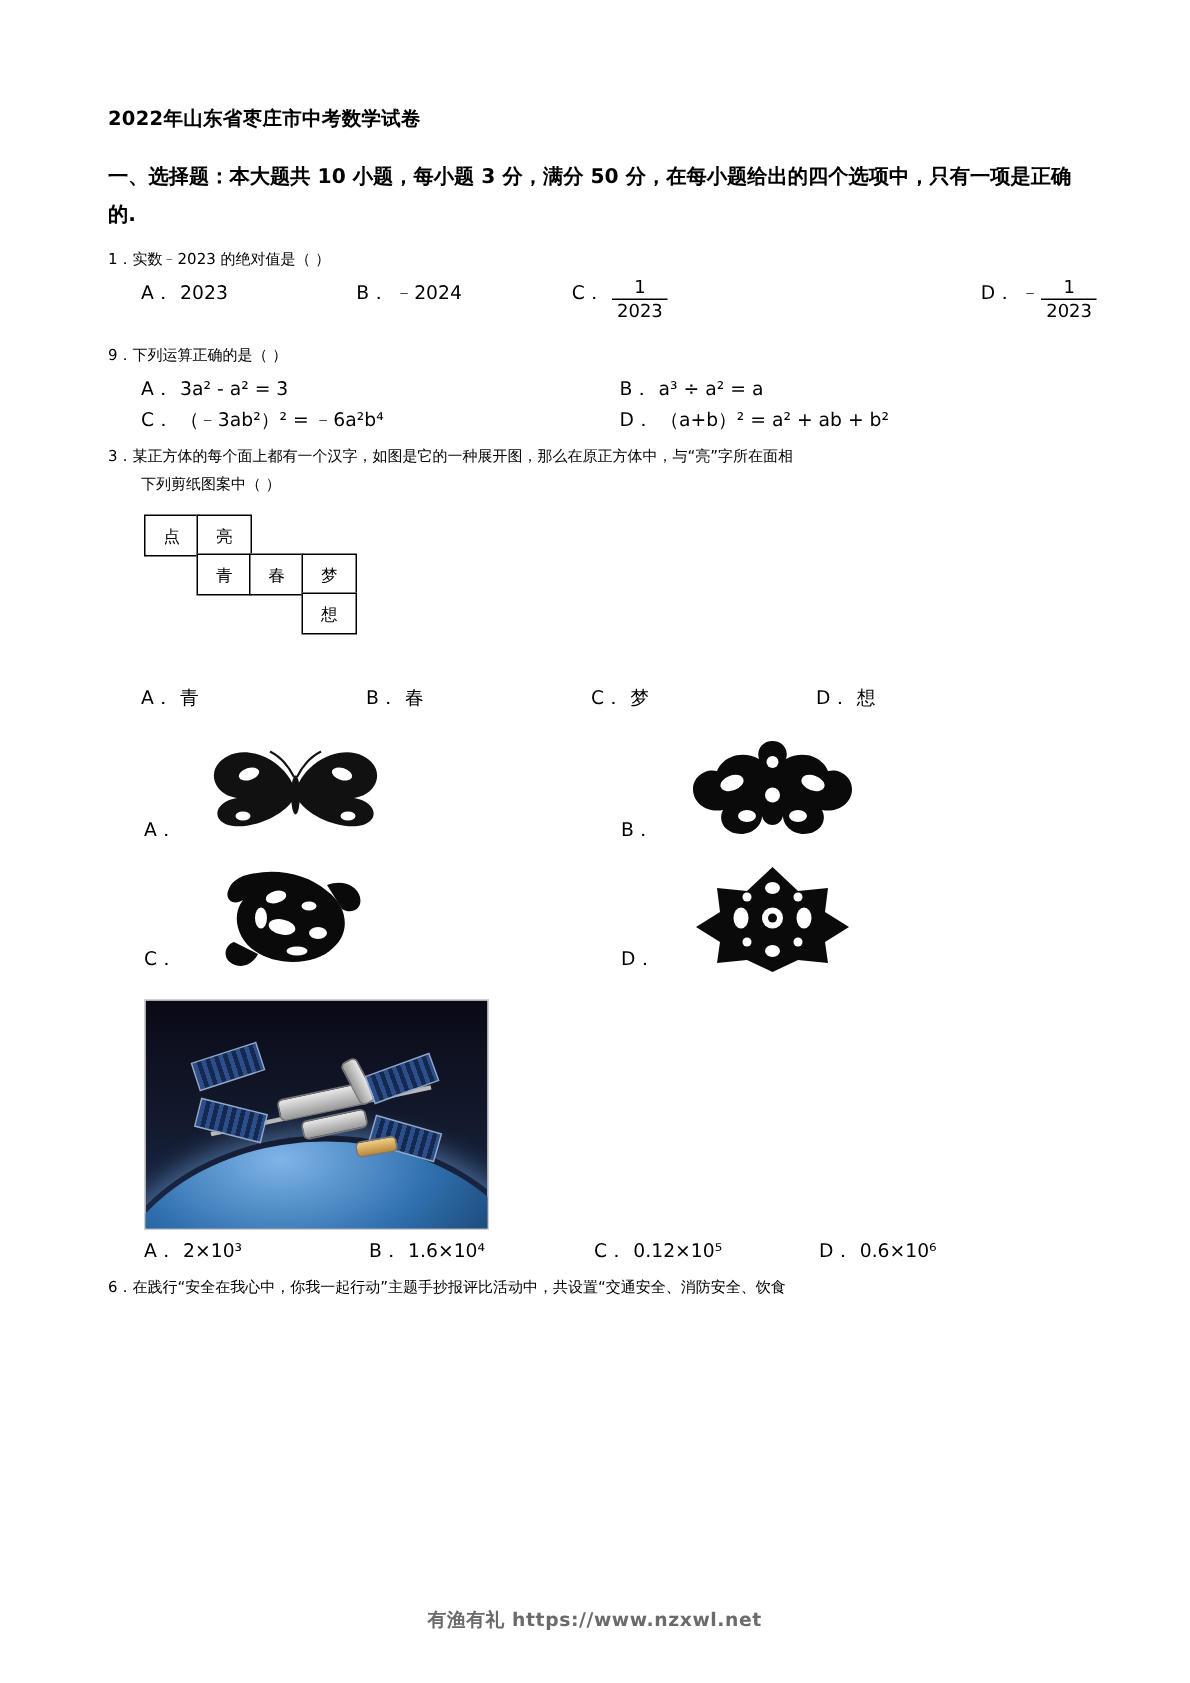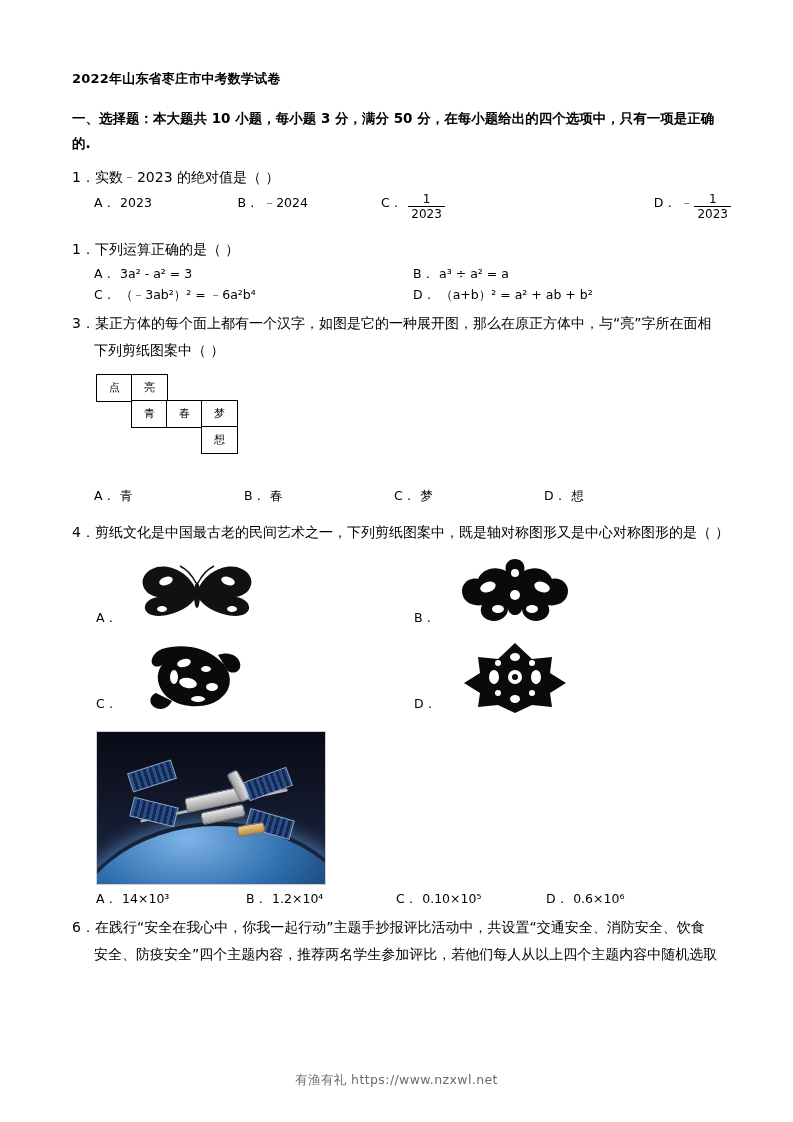--- a/index.html
+++ b/index.html
@@ -39,21 +39,21 @@
     font-size: 13.5px;
     font-weight: bold;
     font-family: "DejaVu Sans", sans-serif;
     line-height: 1.85;
     margin: 0 0 8px 0;
   }
   .q {
     margin: 0 0 6px 0;
   }
   .q-stem {
-    font-size: 14px;
+    font-size: 10px;
     line-height: 1.9;
     font-family: "DejaVu Sans", sans-serif;
   }
   .q-stem .indent2 {
     display: block;
     text-indent: 22px;
   }
   .opts-row {
     display: flex;
     font-size: 12.5px;
@@ -182,20 +182,21 @@
   .watermark {
     position: absolute;
     left: 0;
     top: 1072px;
     width: 793px;
     text-align: center;
     font-size: 12.5px;
     font-family: "DejaVu Sans", sans-serif;
     color: #6b6b6b;
     letter-spacing: 0.4px;
+    font-weight: bold;
   }
 </style>
 </head>
 <body>
 
 <div class="page">
   <div class="content">
 
     <div class="doc-title">2022年山东省枣庄市中考数学试卷</div>
 
@@ -224,21 +225,21 @@
           <span>﹣</span>
           <span class="frac">
             <span class="num">1</span>
             <span class="den">2023</span>
           </span>
         </div>
       </div>
     </div>
 
     <div class="q" style="margin-top:12px;">
-      <div class="q-stem">1．下列运算正确的是（      ）</div>
+      <div class="q-stem">9．下列运算正确的是（      ）</div>
       <div class="opts-row">
         <div class="opt w-half">
           <span class="opt-lbl">A．</span>
           <span>3a² - a² = 3</span>
         </div>
         <div class="opt w-half">
           <span class="opt-lbl">B．</span>
           <span>a³ ÷ a² = a</span>
         </div>
       </div>
@@ -283,21 +284,20 @@
           <span>梦</span>
         </div>
         <div class="opt">
           <span class="opt-lbl">D．</span>
           <span>想</span>
         </div>
       </div>
     </div>
 
     <div class="q" style="margin-top:14px;">
-      <div class="q-stem">4．剪纸文化是中国最古老的民间艺术之一，下列剪纸图案中，既是轴对称图形又是中心对称图形的是（      ）</div>
 
       <div class="papercut-block">
         <div class="pc-row">
           <div class="pc-item">
             <span class="pc-lbl">A．</span>
             <span class="pc-fig">
               <svg viewBox="0 0 150 76" width="150" height="76">
                 <g fill="#111">
                   <path d="M75 40 C70 20 45 8 30 16 C14 24 20 42 36 44 C22 46 18 58 30 62 C44 66 68 56 74 44 Z"></path>
                   <path d="M75 40 C80 20 105 8 120 16 C136 24 130 42 114 44 C128 46 132 58 120 62 C106 66 82 56 76 44 Z"></path>
@@ -396,40 +396,39 @@
             <div class="panel" style="left:4px; top:44px; width:44px; height:18px; transform:rotate(14deg);"></div>
             <div class="panel" style="left:118px; top:16px; width:44px; height:18px; transform:rotate(-20deg);"></div>
             <div class="panel" style="left:120px; top:56px; width:44px; height:18px; transform:rotate(16deg);"></div>
             <div class="mod" style="left:110px; top:66px; width:26px; height:9px; transform:rotate(-10deg); background:linear-gradient(#f3cf8a,#b8873a);"></div>
           </div>
         </div>
       </div>
       <div class="opts-row" style="margin-left:24px;">
         <div class="opt w1">
           <span class="opt-lbl">A．</span>
-          <span>14×10³</span>
+          <span>2×10³</span>
         </div>
         <div class="opt w1">
           <span class="opt-lbl">B．</span>
-          <span>1.2×10⁴</span>
+          <span>1.6×10⁴</span>
         </div>
         <div class="opt w1">
           <span class="opt-lbl">C．</span>
-          <span>0.10×10⁵</span>
+          <span>0.12×10⁵</span>
         </div>
         <div class="opt">
           <span class="opt-lbl">D．</span>
           <span>0.6×10⁶</span>
         </div>
       </div>
     </div>
 
     <div class="q" style="">
       <div class="q-stem">
         <span>6．在践行“安全在我心中，你我一起行动”主题手抄报评比活动中，共设置“交通安全、消防安全、饮食</span>
-        <span class="indent2">安全、防疫安全”四个主题内容，推荐两名学生参加评比，若他们每人从以上四个主题内容中随机选取</span>
       </div>
     </div>
 
   </div>
 
   <div class="watermark">有渔有礼 https://www.nzxwl.net</div>
 </div>
 
 </body></html>

